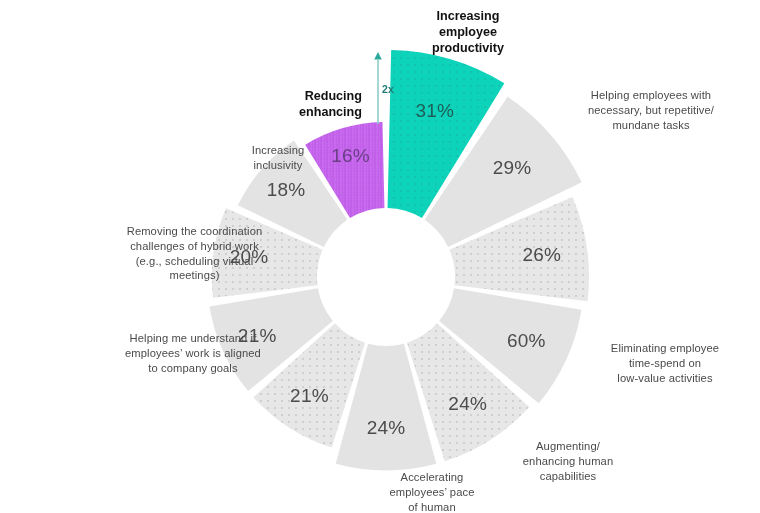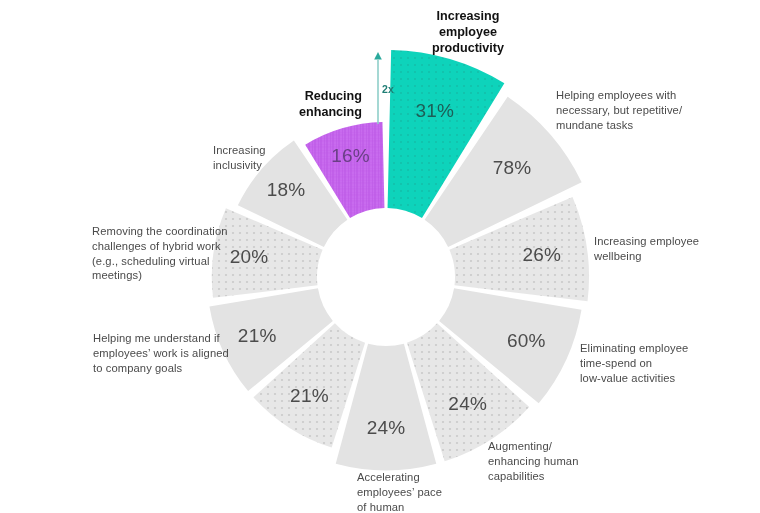--- a/index.html
+++ b/index.html
@@ -23,21 +23,21 @@
     letter-spacing:.1px;
   }
   .callout.bold{
     font-weight:bold;
     color:#111111;
     font-size:12.6px;
     line-height:1.28;
     letter-spacing:0;
   }
   .callout.ta-right{text-align:right;}
-  .callout.ta-left{text-align:left;}
+  .callout.ta-left{text-align:center;}
   .callout.ta-center{text-align:center;}
 
   .pct-label{
     position:absolute;
     font-size:19px;
     color:#4c4c4c;
     letter-spacing:.2px;
     transform:translate(-50%,-50%);
     white-space:nowrap;
   }
@@ -88,21 +88,21 @@
         <path d="M 305.1805413852269 144.7380814095948 A 155 155 0 0 1 382.4834632962188 122.03989555498177 L 384.43457398347806 208.0177599567338 A 69 69 0 0 0 350.0223055198752 218.1221136597551 Z" fill="url(#pat-hatch-purple)"></path>
       </g>
     <g id="multiplier-rule">
       <line x1="378" y1="60" x2="378" y2="124" stroke="#8FCFC9" stroke-width="1.6"></line>
       <path d="M 378 52 L 374.2 59.5 L 381.8 59.5 Z" fill="#2AA99C"></path>
     </g>
   </svg>
 
   <div id="pct-layer">
       <div class="pct-label hl-teal" style="left: 434.819px; top: 110.739px;">31%</div>
-      <div class="pct-label" style="left: 512.168px; top: 167.675px;">78%</div>
+      <div class="pct-label" style="left: 512.168px; top: 167.675px;">29%</div>
       <div class="pct-label" style="left: 541.837px; top: 254.594px;">26%</div>
       <div class="pct-label" style="left: 526.331px; top: 341.087px;">60%</div>
       <div class="pct-label" style="left: 467.693px; top: 404.117px;">24%</div>
       <div class="pct-label" style="left: 386px; top: 428.104px;">24%</div>
       <div class="pct-label" style="left: 309.445px; top: 396.122px;">21%</div>
       <div class="pct-label" style="left: 257.196px; top: 335.823px;">21%</div>
       <div class="pct-label" style="left: 248.977px; top: 257.299px;">20%</div>
       <div class="pct-label" style="left: 286.169px; top: 190.496px;">18%</div>
       <div class="pct-label hl-purple" style="left: 350.569px; top: 156.334px;">16%</div>
     </div>
@@ -110,22 +110,20 @@
   <div class="multiplier" style="left: 394px; top: 89px;">2x</div>
 
   <div class="callout bold ta-center" style="left:393px;top:8px;width:150px;">Increasing
 employee
 productivity</div>
 
   <div class="callout ta-left" style="left:556px;top:88px;width:190px;">Helping employees with
 necessary, but repetitive/
 mundane tasks</div>
 
-  <div class="callout ta-left" style="left:594px;top:234px;width:160px;">Increasing employee
-wellbeing</div>
 
   <div class="callout ta-left" style="left:580px;top:341px;width:170px;">Eliminating employee
 time-spend on
 low-value activities</div>
 
   <div class="callout ta-left" style="left:488px;top:439px;width:160px;">Augmenting/
 enhancing human
 capabilities</div>
 
   <div class="callout ta-left" style="left:357px;top:470px;width:150px;">Accelerating

